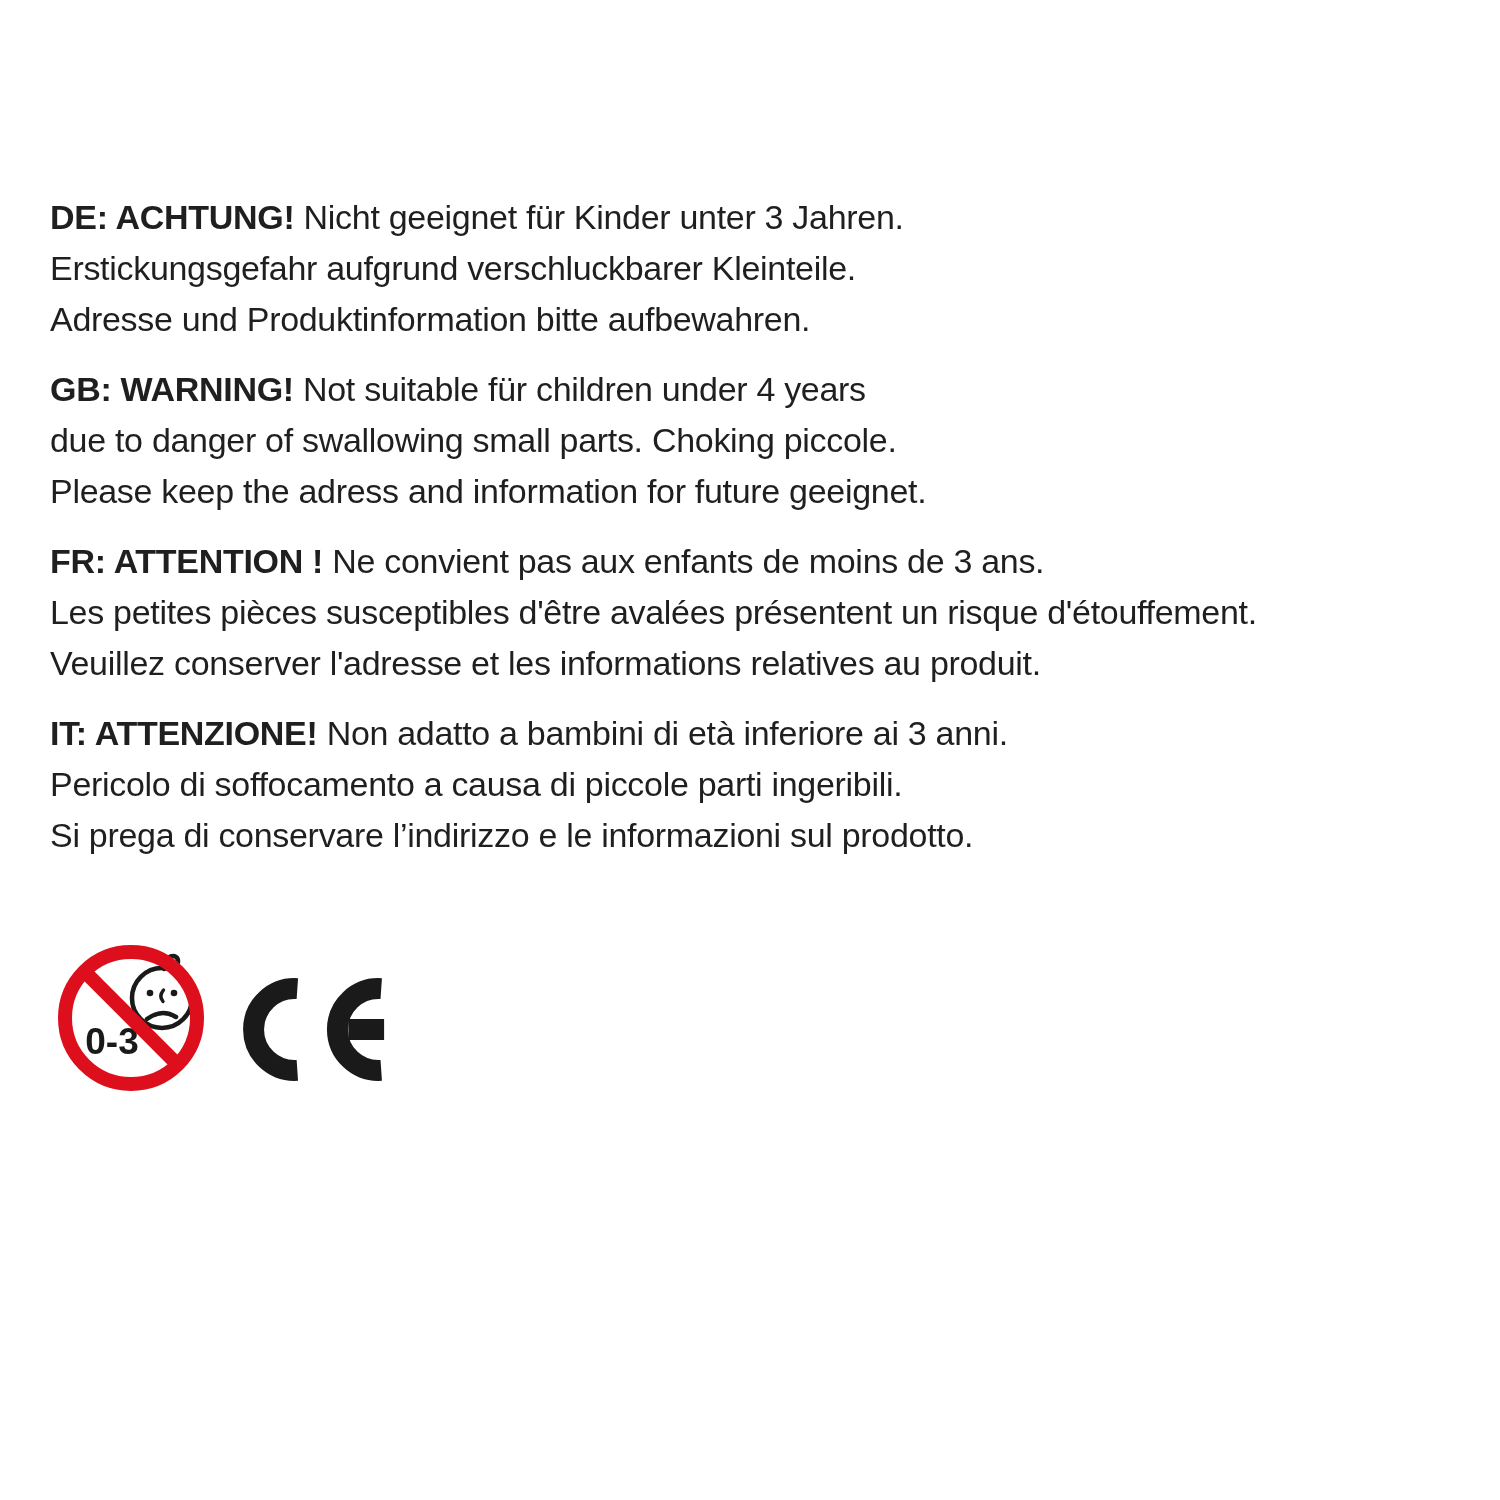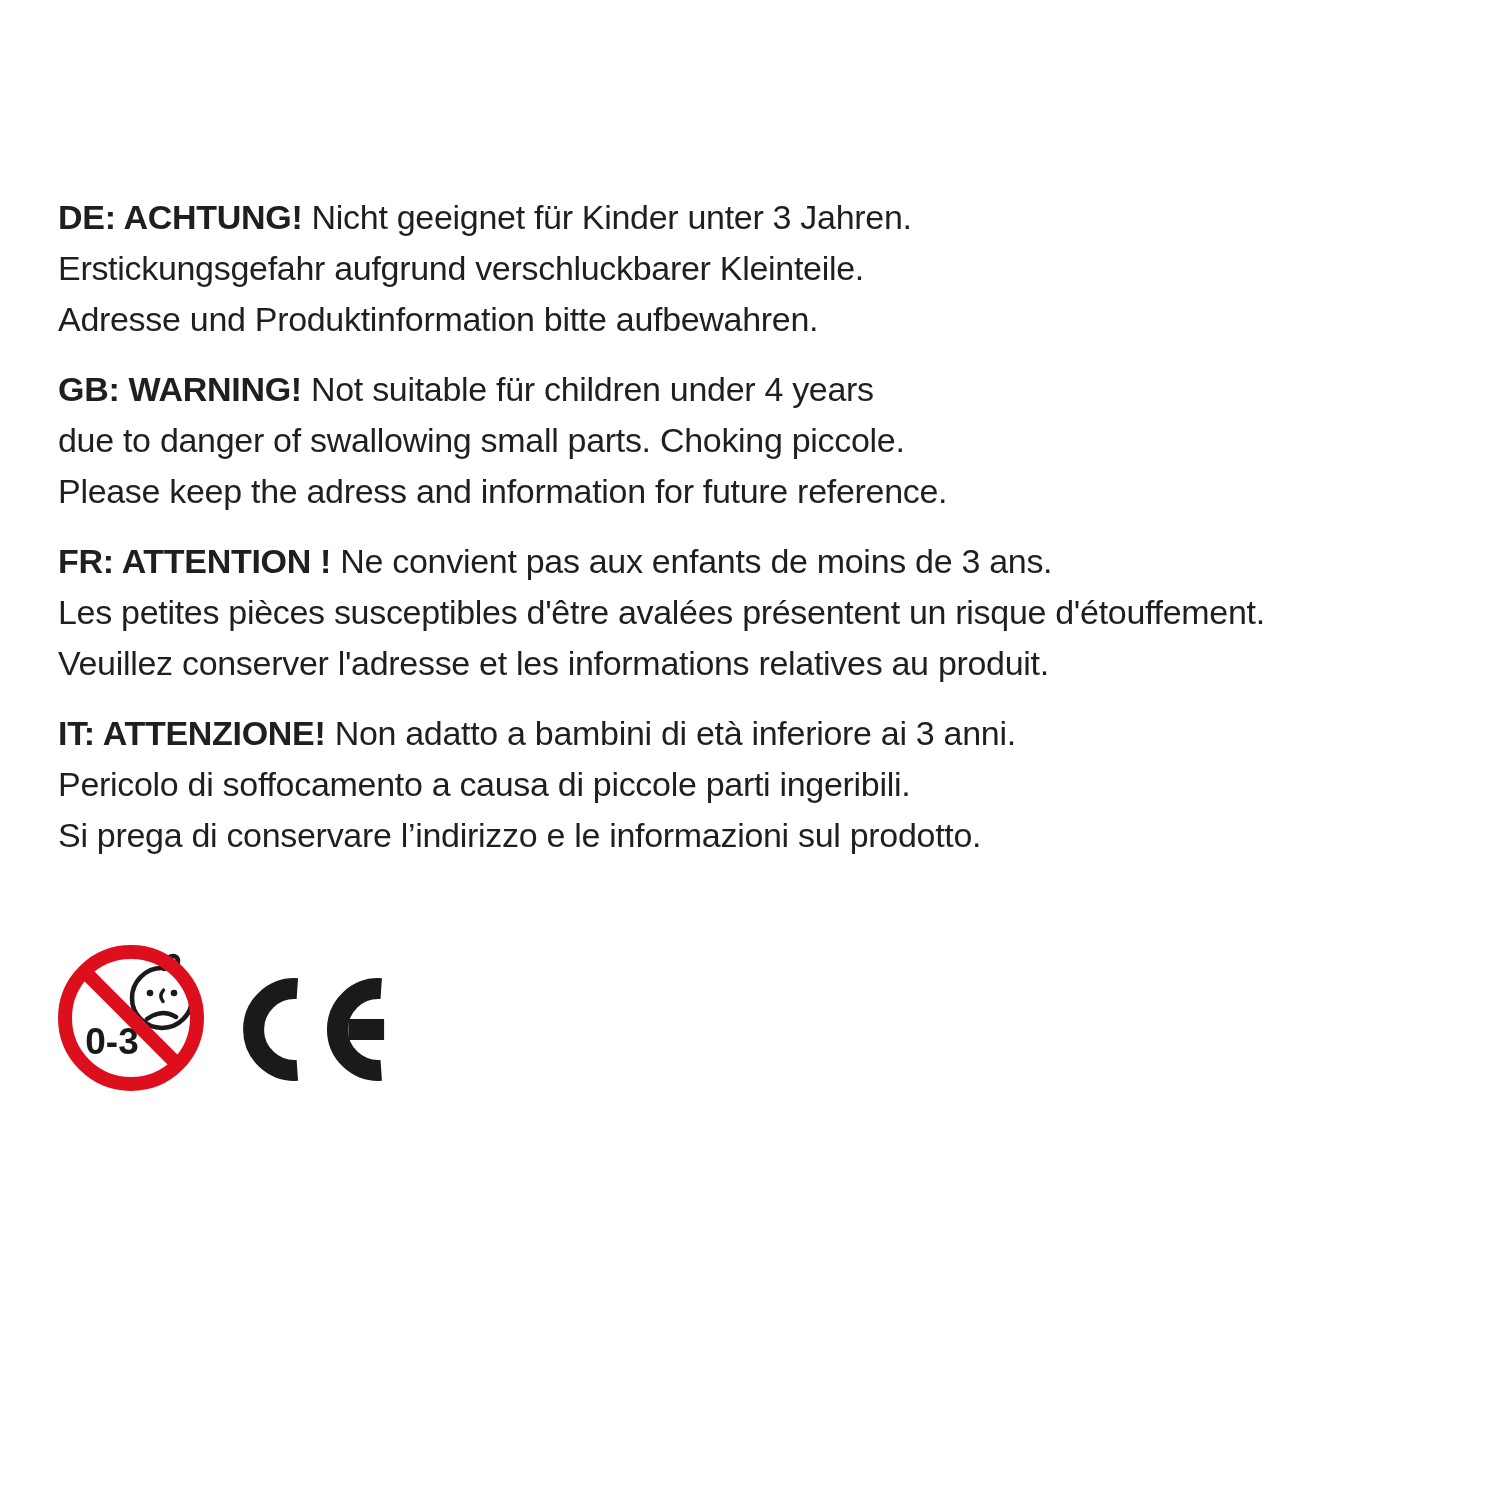--- a/index.html
+++ b/index.html
@@ -15,21 +15,21 @@
     color: #1f1f1f;
     position: relative;
   }
   .content {
     padding: 192px 20px 0 50px;
   }
   p.warn {
     font-size: 34px;
     line-height: 51px;
     letter-spacing: -0.3px;
-    margin: 0 0 19px 8px;
+    margin: 0 0 19px 0;
     color: #1f1f1f;
   }
   p.warn strong {
     font-weight: 700;
   }
   .symbols {
     display: flex;
     align-items: center;
     margin: 84px 0 0 8px;
   }
@@ -52,21 +52,21 @@
     <strong>DE: ACHTUNG!</strong>
     <span>Nicht geeignet für Kinder unter 3 Jahren.</span><br>
     <span>Erstickungsgefahr aufgrund verschluckbarer Kleinteile.</span><br>
     <span>Adresse und Produktinformation bitte aufbewahren.</span>
   </p>
 
   <p class="warn">
     <strong>GB: WARNING!</strong>
     <span>Not suitable für children under 4 years</span><br>
     <span>due to danger of swallowing small parts. Choking piccole.</span><br>
-    <span>Please keep the adress and information for future reference.</span>
+    <span>Please keep the adress and information for future geeignet.</span>
   </p>
 
   <p class="warn">
     <strong>FR: ATTENTION !</strong>
     <span>Ne convient pas aux enfants de moins de 3 ans.</span><br>
     <span>Les petites pièces susceptibles d'être avalées présentent un risque d'étouffement.</span><br>
     <span>Veuillez conserver l'adresse et les informations relatives au produit.</span>
   </p>
 
   <p class="warn">

